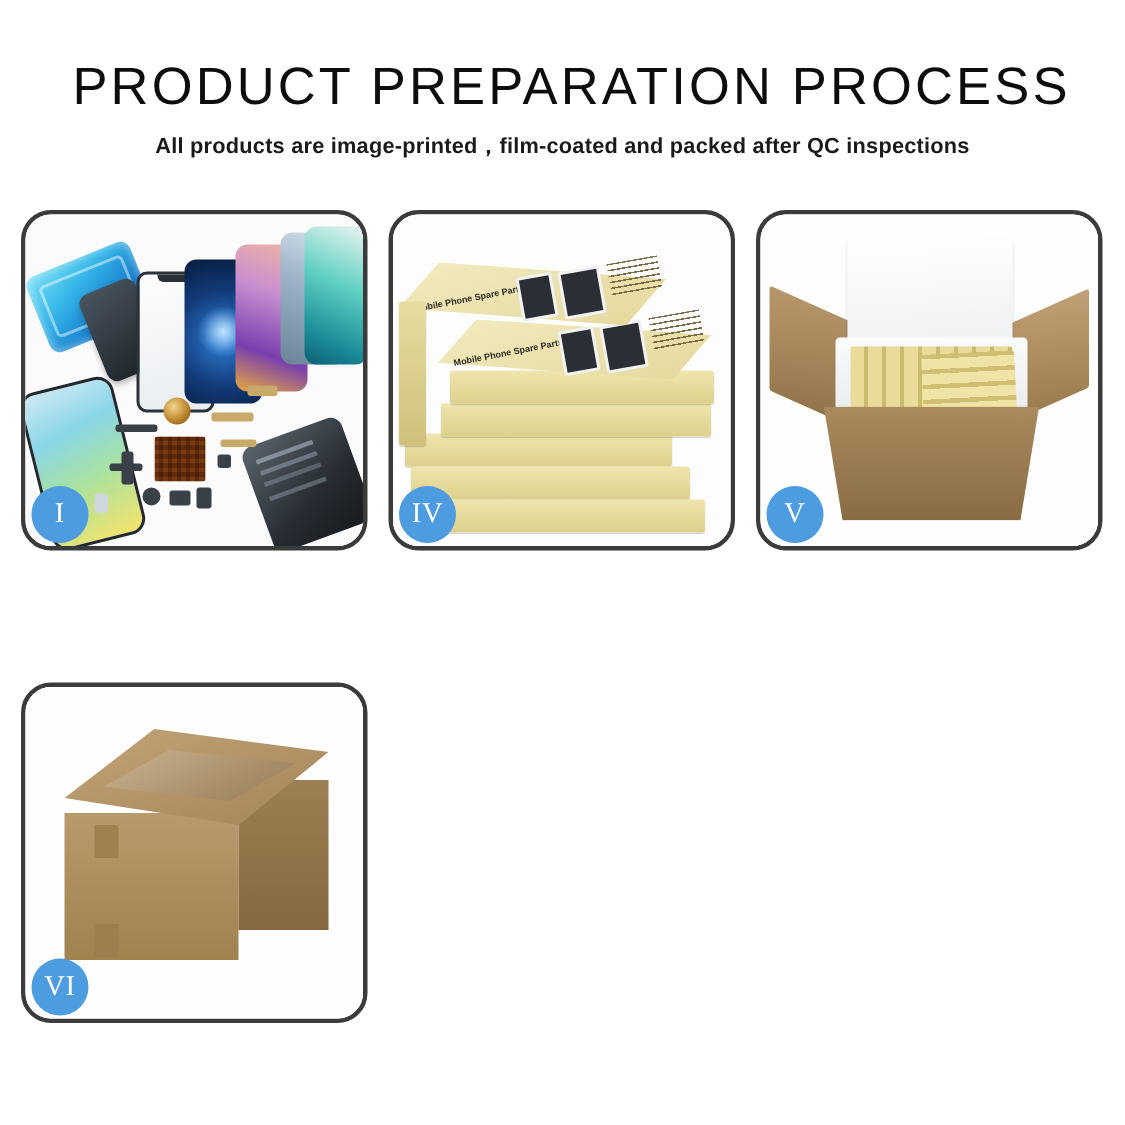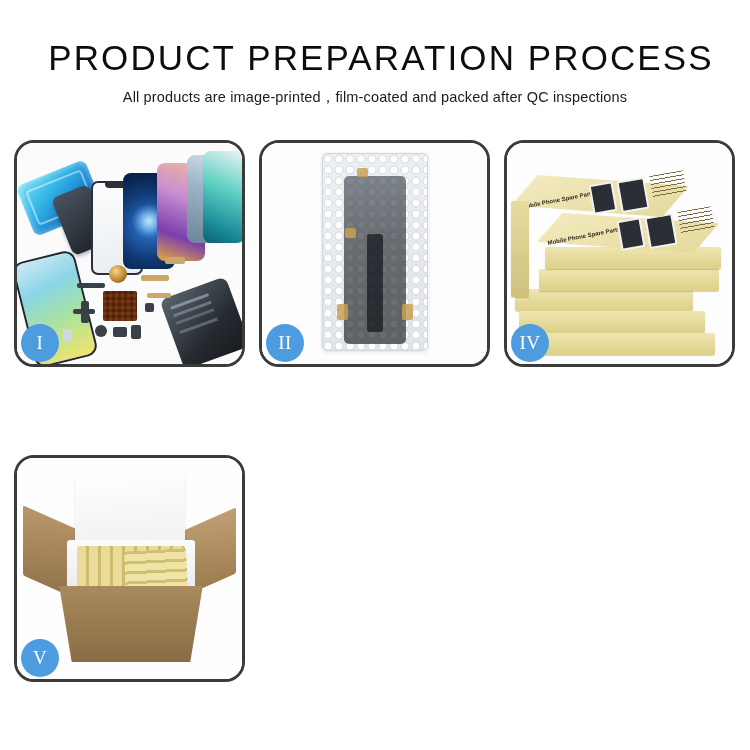--- a/index.html
+++ b/index.html
@@ -36,21 +36,21 @@
     font-weight: 400;
     color: #0d0d0d;
     letter-spacing: 2.1px;
     line-height: 40px;
     white-space: nowrap;
     margin-left: 12px;
   }
   .subtitle {
     font-family: "Liberation Sans", sans-serif;
     font-size: 14.5px;
-    font-weight: 400;
+    font-weight: 700;
     color: #1a1a1a;
     letter-spacing: 0.15px;
     margin-top: 10px;
     white-space: nowrap;
   }
 
   
   .grid {
     position: absolute;
     top: 140px;
@@ -349,34 +349,20 @@
         <div class="part" style="left:128px;top:160px;width:9px;height:9px;"></div>
         <div class="part" style="left:46px;top:186px;width:9px;height:13px;background:#cfd6dd;"></div>
         <div class="flex" style="left:124px;top:132px;width:28px;height:6px;"></div>
         <div class="flex" style="left:130px;top:150px;width:24px;height:5px;"></div>
         <div class="flex" style="left:56px;top:166px;width:22px;height:5px;background:#3a4048;"></div>
         <div class="flex" style="left:148px;top:114px;width:20px;height:7px;"></div>
       </div>
       <div class="badge">I</div>
     </div>
 
-    <div class="panel">
-      <div class="panel-clip">
-        <div class="p2-bg"></div>
-        <div class="bubblepack">
-          <div class="inner-screen"></div>
-          <div class="flexstrip"></div>
-          <div class="goldtab" style="left:14px;top:150px;"></div>
-          <div class="goldtab" style="right:14px;top:150px;"></div>
-          <div class="goldtab" style="left:22px;top:74px;height:10px;"></div>
-          <div class="goldtab" style="left:34px;top:14px;height:9px;"></div>
-        </div>
-      </div>
-      <div class="badge">II</div>
-    </div>
 
 
     <div class="panel">
       <div class="panel-clip">
         <div class="p4-bg"></div>
         <div class="stack">
 
           <div class="kbox" style="left:4px;top:128px;width:178px;height:22px;"></div>
           <div class="kbox" style="left:8px;top:150px;width:186px;height:22px;"></div>
           <div class="kbox" style="left:12px;top:172px;width:192px;height:22px;"></div>
@@ -411,15 +397,27 @@
         <div class="flapR"></div>
         <div class="foamlid"></div>
         <div class="foambody"></div>
         <div class="ybars"></div>
         <div class="ybars2"></div>
         <div class="carton"></div>
       </div>
       <div class="badge">V</div>
     </div>
 
+    <div class="panel">
+      <div class="panel-clip">
+        <div class="p6-bg"></div>
+        <div class="c6-left"></div>
+        <div class="c6-right"></div>
+        <div class="c6-top"></div>
+        <div class="c6-seam"></div>
+        <div class="tape" style="left:46px;top:92px;width:16px;height:22px;"></div>
+        <div class="tape" style="left:46px;top:158px;width:16px;height:22px;"></div>
+      </div>
+      <div class="badge">VI</div>
+    </div>
 
   </div>
 </div>
 
 </body></html>

